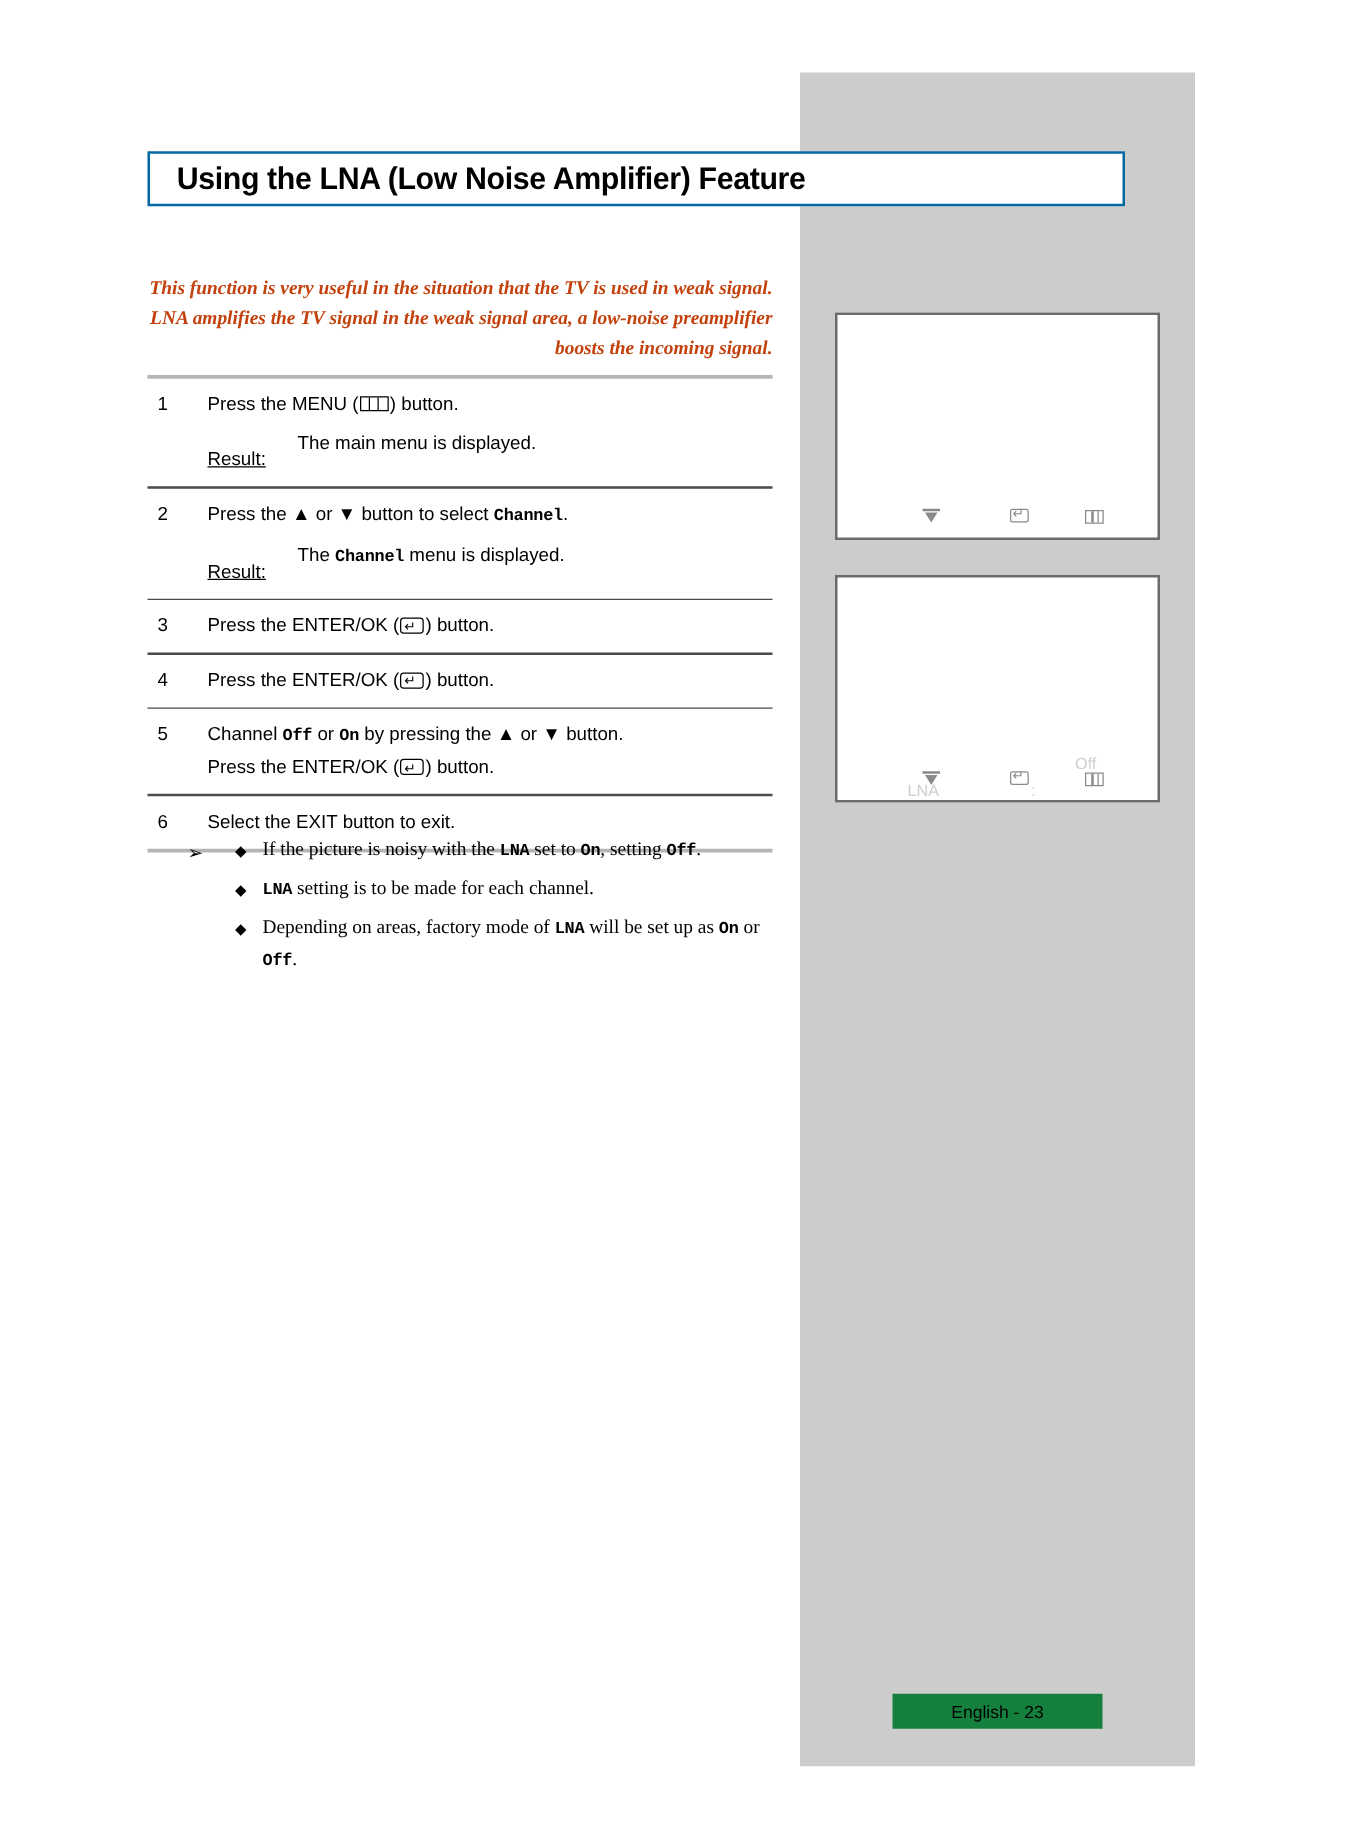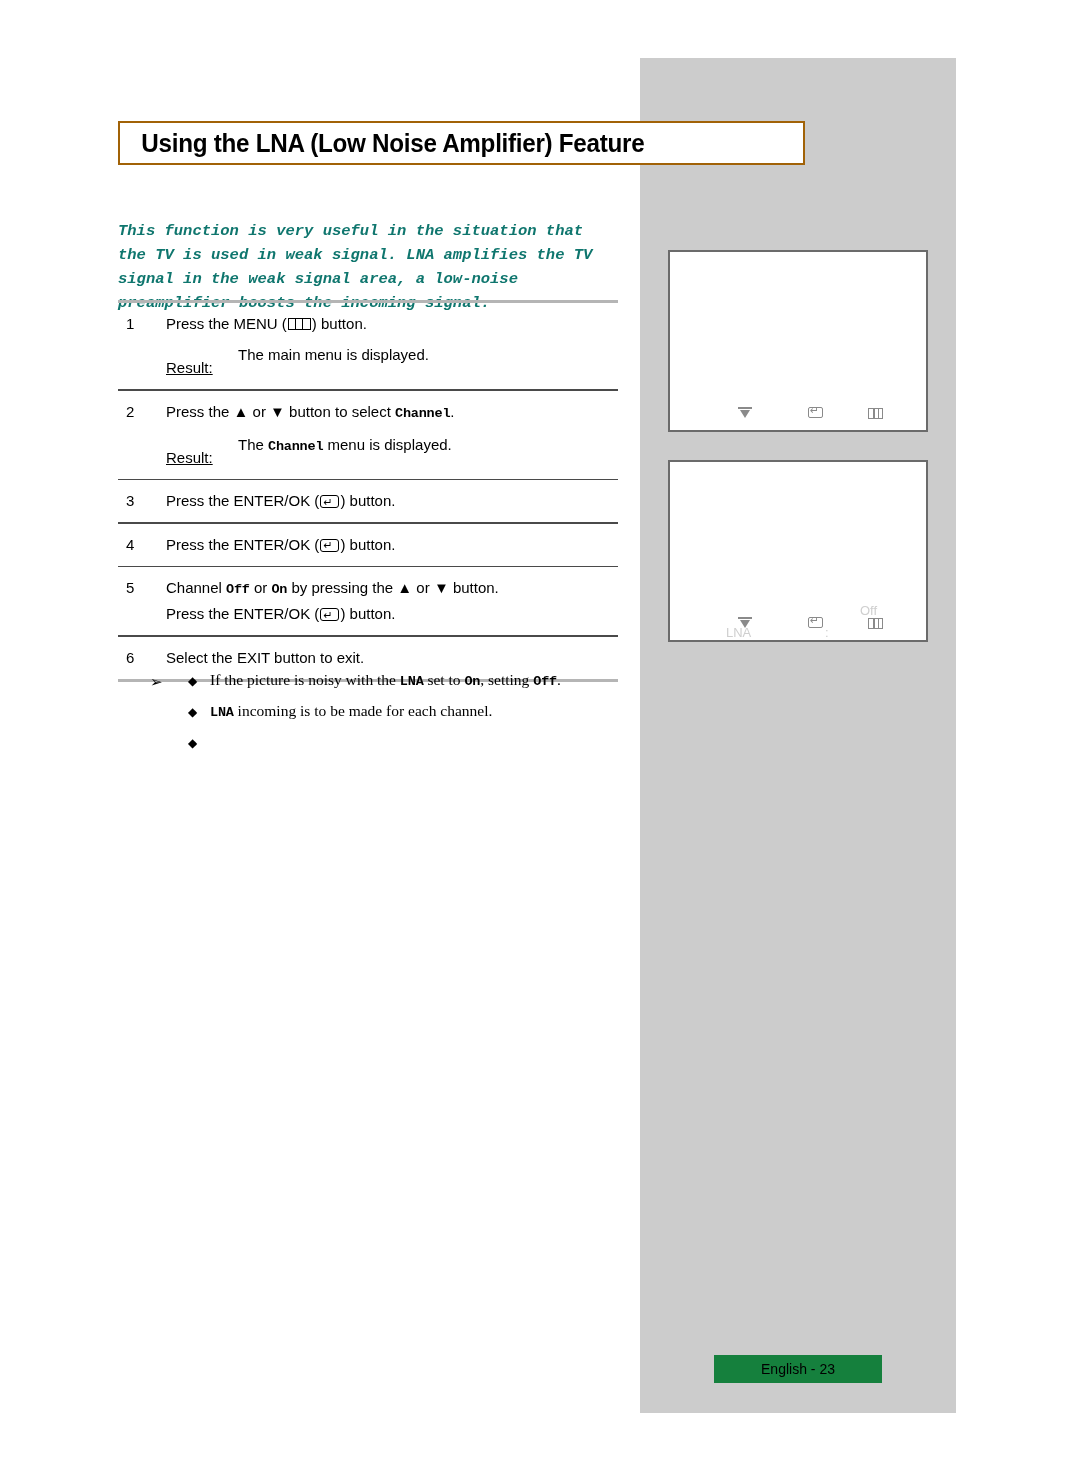--- a/index.html
+++ b/index.html
@@ -24,23 +24,23 @@
     width: 316px;
     height: 1355px;
     background: #cccccc;
   }
 
   
   .title-box {
     position: absolute;
     left: 118px;
     top: 121px;
-    width: 687px;
+    width: 782px;
     height: 44px;
-    border: 2px solid #a16207;
+    border: 2px solid #0369a1;
     background: #ffffff;
     box-sizing: border-box;
     display: flex;
     align-items: center;
   }
   .title-text {
     font-family: "Liberation Sans", sans-serif;
     font-weight: bold;
     font-size: 25px;
     letter-spacing: -0.3px;
@@ -49,26 +49,27 @@
     transform: scaleX(0.97);
     transform-origin: left center;
   }
 
   
   .intro {
     position: absolute;
     left: 118px;
     top: 219px;
     width: 500px;
-    font-family: Liberation Mono, monospace;
+    font-family: Liberation Serif, serif;
     font-style: italic;
     font-weight: bold;
     font-size: 15.5px;
     line-height: 24px;
-    color: #0f766e;
+    color: #c2410c;
+    text-align: right;
   }
 
   
   .steps {
     position: absolute;
     left: 118px;
     top: 300px;
     width: 500px;
   }
   .rule-top {
@@ -376,25 +377,26 @@
 <div class="notes">
   <span class="notes-arrow">➢</span>
 
   <div class="note-row">
     <span class="note-bullet">◆</span>
     <span class="note-text"><span>If the picture is noisy with the </span><span class="mono">LNA</span><span> set to </span><span class="mono">On</span><span>, setting </span><span class="mono">Off</span><span>.</span></span>
   </div>
 
   <div class="note-row">
     <span class="note-bullet">◆</span>
-    <span class="note-text"><span class="mono">LNA</span><span> incoming is to be made for each channel.</span></span>
+    <span class="note-text"><span class="mono">LNA</span><span> setting is to be made for each channel.</span></span>
   </div>
 
   <div class="note-row">
     <span class="note-bullet">◆</span>
+    <span class="note-text"><span>Depending on areas, factory mode of </span><span class="mono">LNA</span><span> will be set up as </span><span class="mono">On</span><span> or </span><span class="mono">Off</span><span>.</span></span>
   </div>
 </div>
 
 <div class="screen" id="screen-1">
   <div class="screen-icons">
     <span class="si si-down">
         <span class="g-down"></span>
       </span>
     <span class="si si-enter">
         <span class="g-enter"></span>

